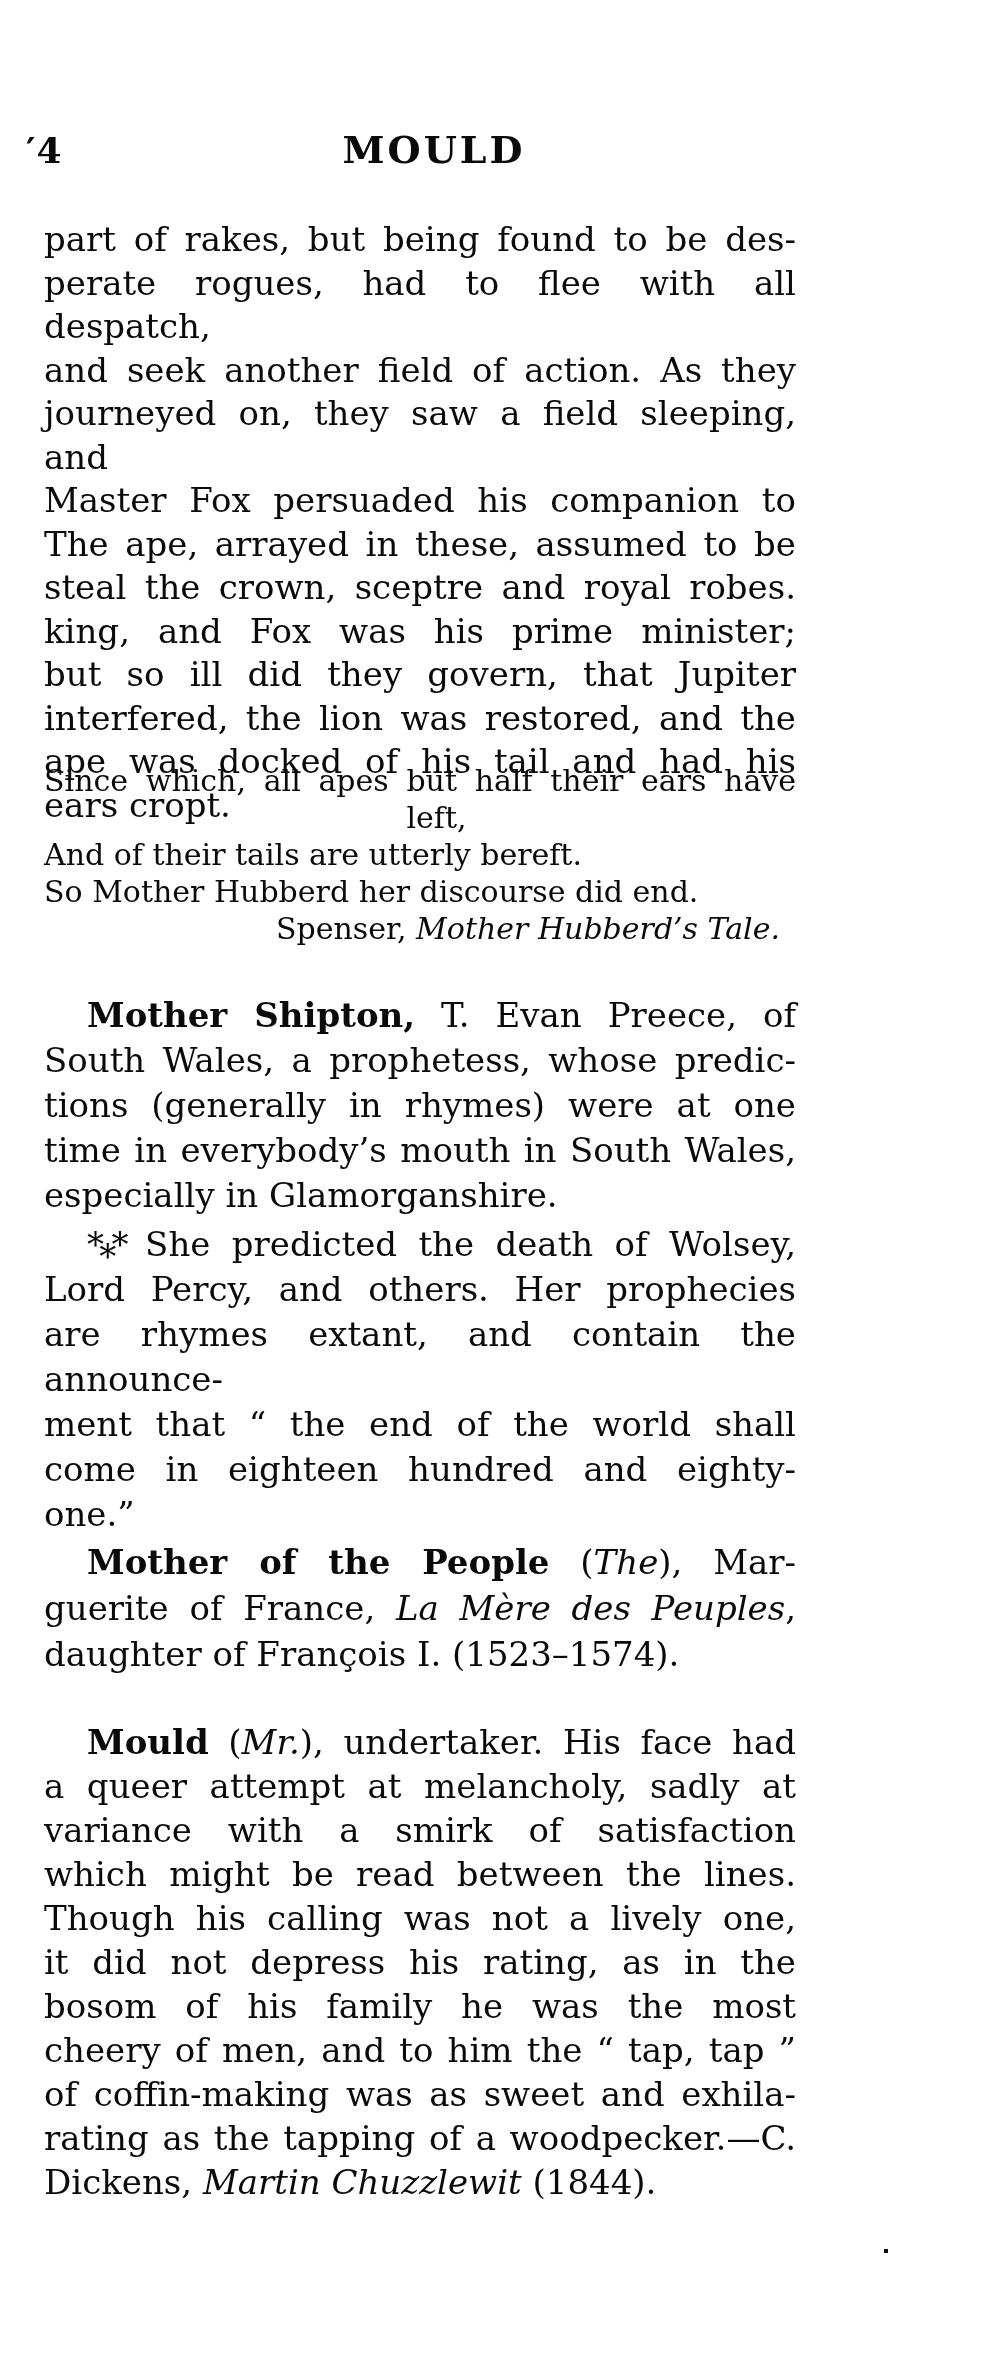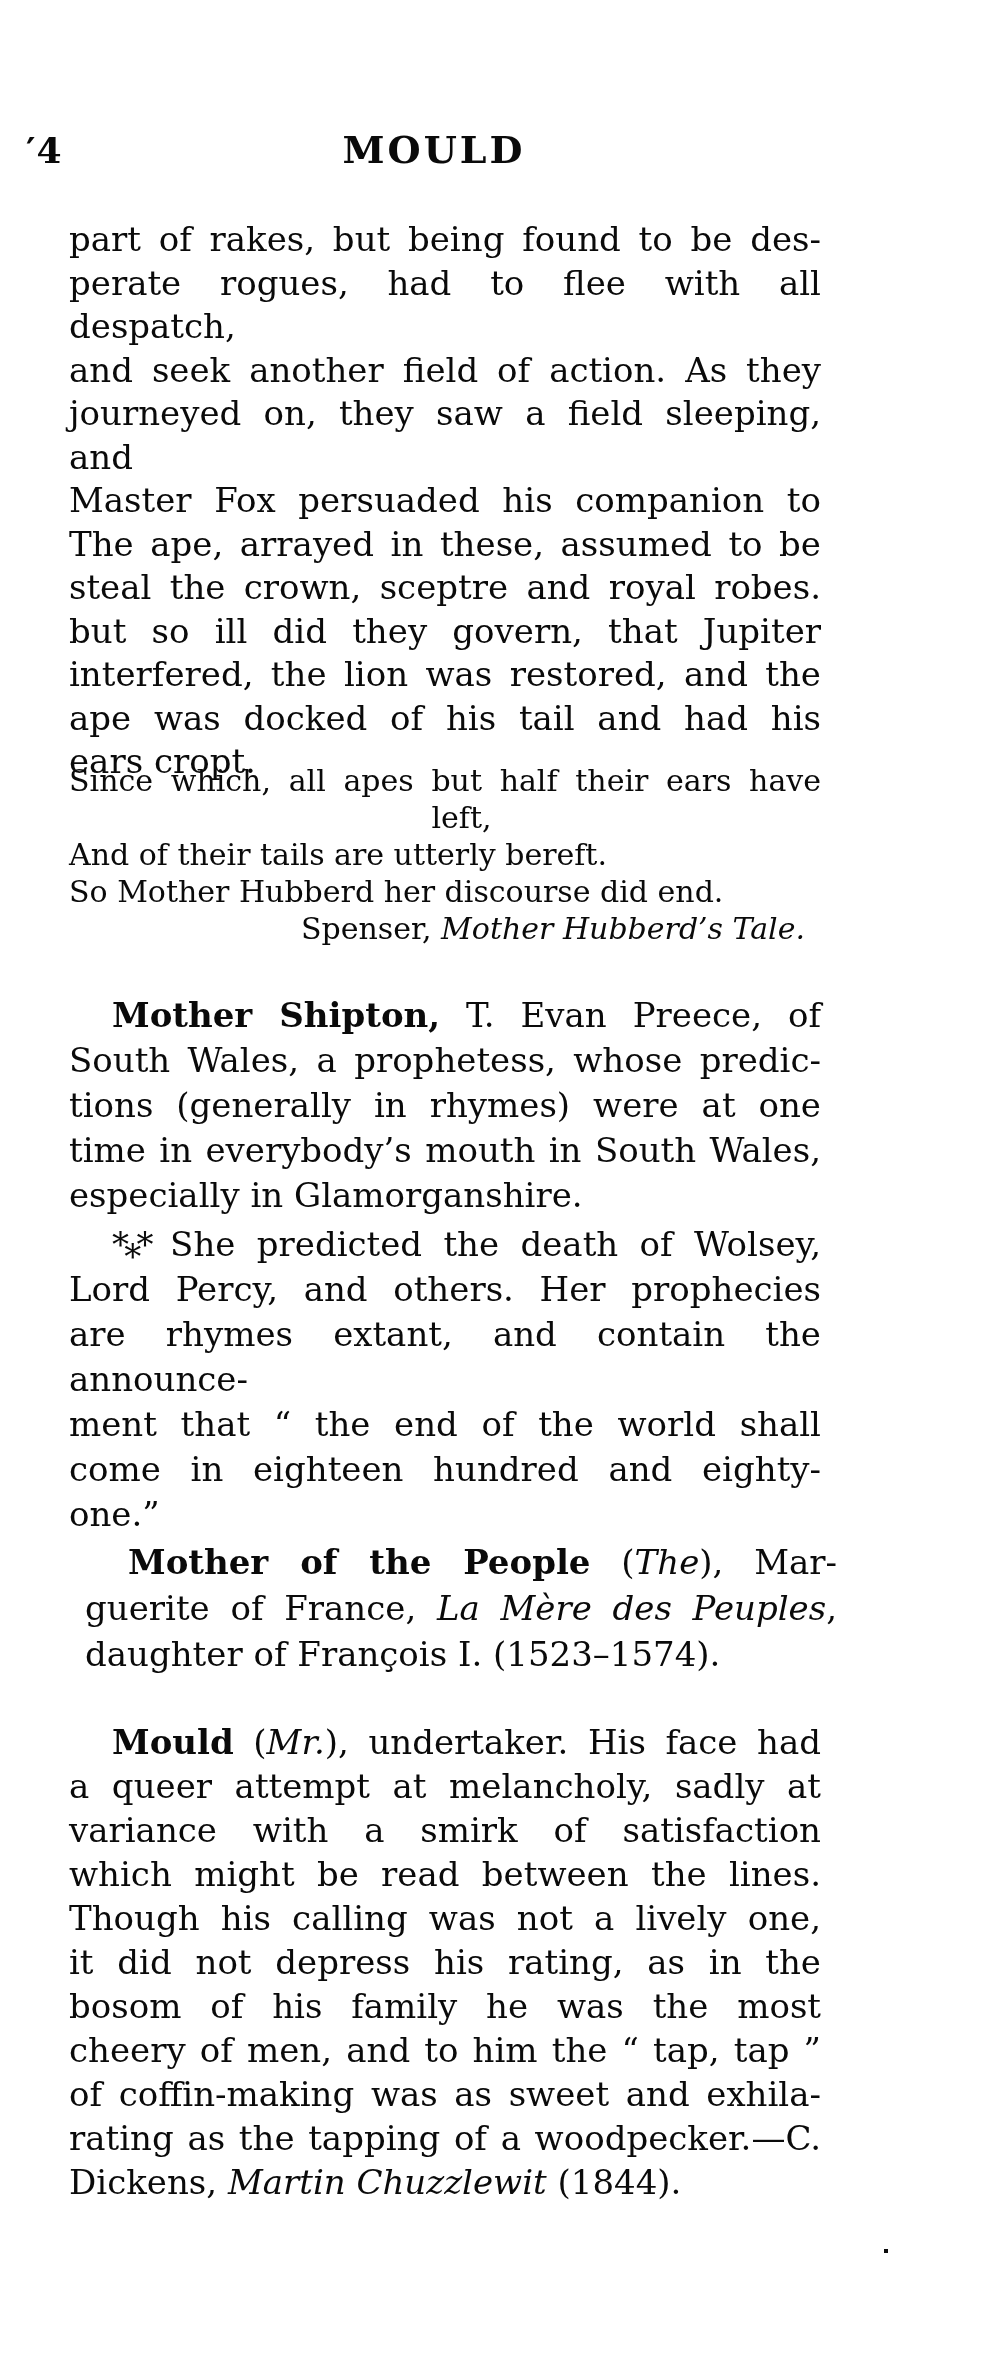--- a/index.html
+++ b/index.html
@@ -27,21 +27,21 @@
     top: 128px;
     width: 752px;
     text-align: center;
     font-size: 38px;
     font-weight: bold;
     line-height: 44px;
     letter-spacing: 3px;
   }
   .column {
     position: absolute;
-    left: 69px;
+    left: 44px;
     top: 0;
     width: 752px;
     height: 1672px;
   }
   .para {
     position: absolute;
     left: 0;
     width: 752px;
     font-size: 34px;
     line-height: 44px;
@@ -55,21 +55,21 @@
   .verse {
     position: absolute;
     left: 0;
     top: 762px;
     width: 752px;
     font-size: 30px;
     line-height: 37px;
   }
   .entry-shipton { top: 993px; line-height: 45px; }
   .entry-note    { top: 1222px; line-height: 45px; }
-  .entry-people  { top: 1539px; line-height: 46px; margin-left: 16px; }
+  .entry-people  { top: 1539px; line-height: 46px; }
   .entry-mould   { top: 1720px; line-height: 44px; }
 
   .s-n { }
   .s-b { font-weight: bold; }
   .s-i { font-style: italic; }
   .s-ast { letter-spacing: -0.14em; }
   .s-astlow { position: relative; top: 0.34em; letter-spacing: -0.14em; }
 
   .speck {
     position: absolute;
@@ -92,20 +92,21 @@
   <div class="column">
 
     <div class="para justify para-continuation">
         <div class="line"><span class="s-n">part of rakes, but being found to be des-</span></div>
         <div class="line"><span class="s-n">perate rogues, had to flee with all despatch,</span></div>
         <div class="line"><span class="s-n">and seek another field of action.  As they</span></div>
         <div class="line"><span class="s-n">journeyed on, they saw a field sleeping, and</span></div>
         <div class="line"><span class="s-n">Master Fox persuaded his companion to</span></div>
         <div class="line"><span class="s-n">The ape, arrayed in these, assumed to be</span></div>
         <div class="line"><span class="s-n">steal the crown, sceptre and royal robes.</span></div>
+        <div class="line"><span class="s-n">king, and Fox was his prime minister;</span></div>
         <div class="line"><span class="s-n">but so ill did they govern, that Jupiter</span></div>
         <div class="line"><span class="s-n">interfered, the lion was restored, and the</span></div>
         <div class="line"><span class="s-n">ape was docked of his tail and had his</span></div>
         <div class="line"><span class="s-n">ears cropt.</span></div>
       </div>
 
     <div class="verse">
         <div class="line jl"><span class="s-n">Since which, all apes but half their ears have</span></div>
         <div class="line" style="padding-left: 33px; text-align: center;"><span class="s-n">left,</span></div>
         <div class="line"><span class="s-n">And of their tails are utterly bereft.</span></div>

